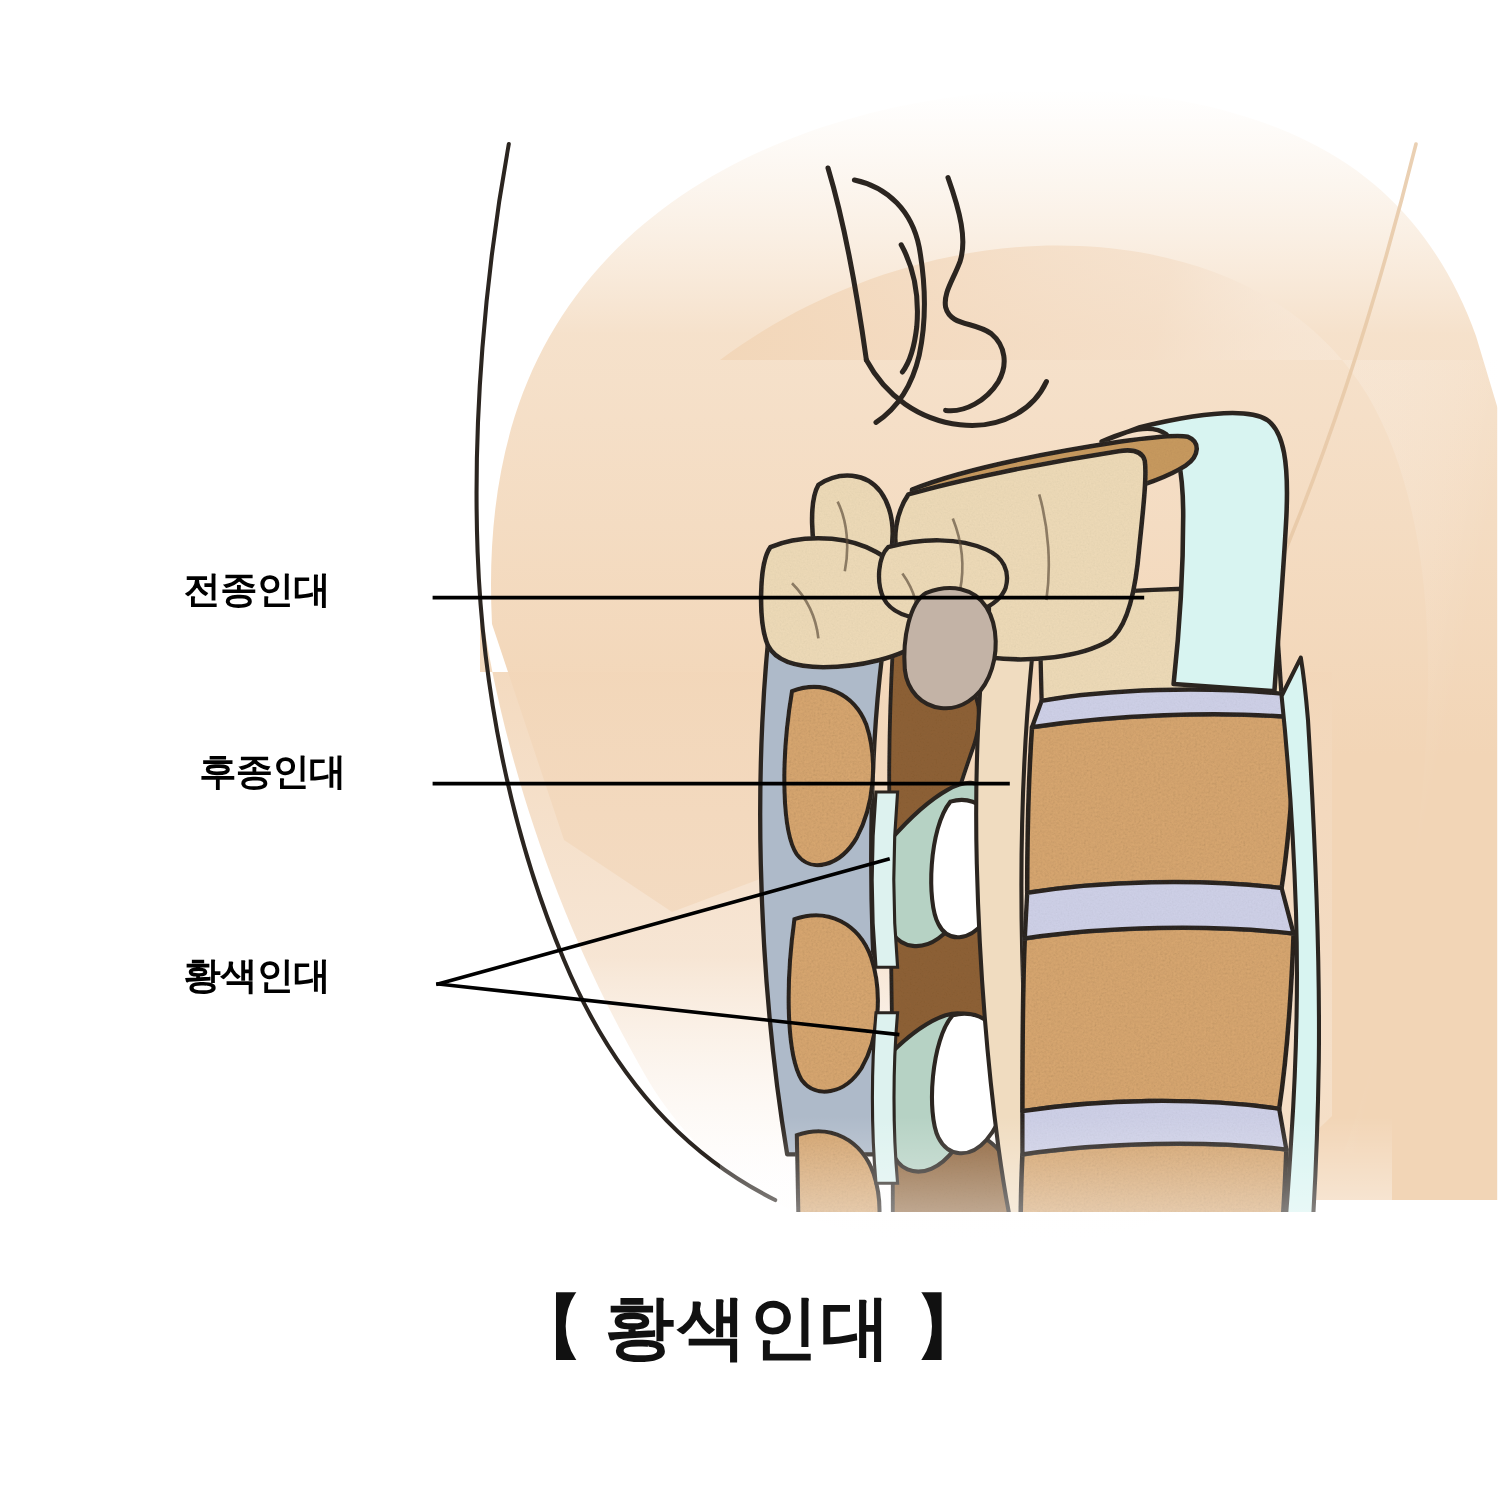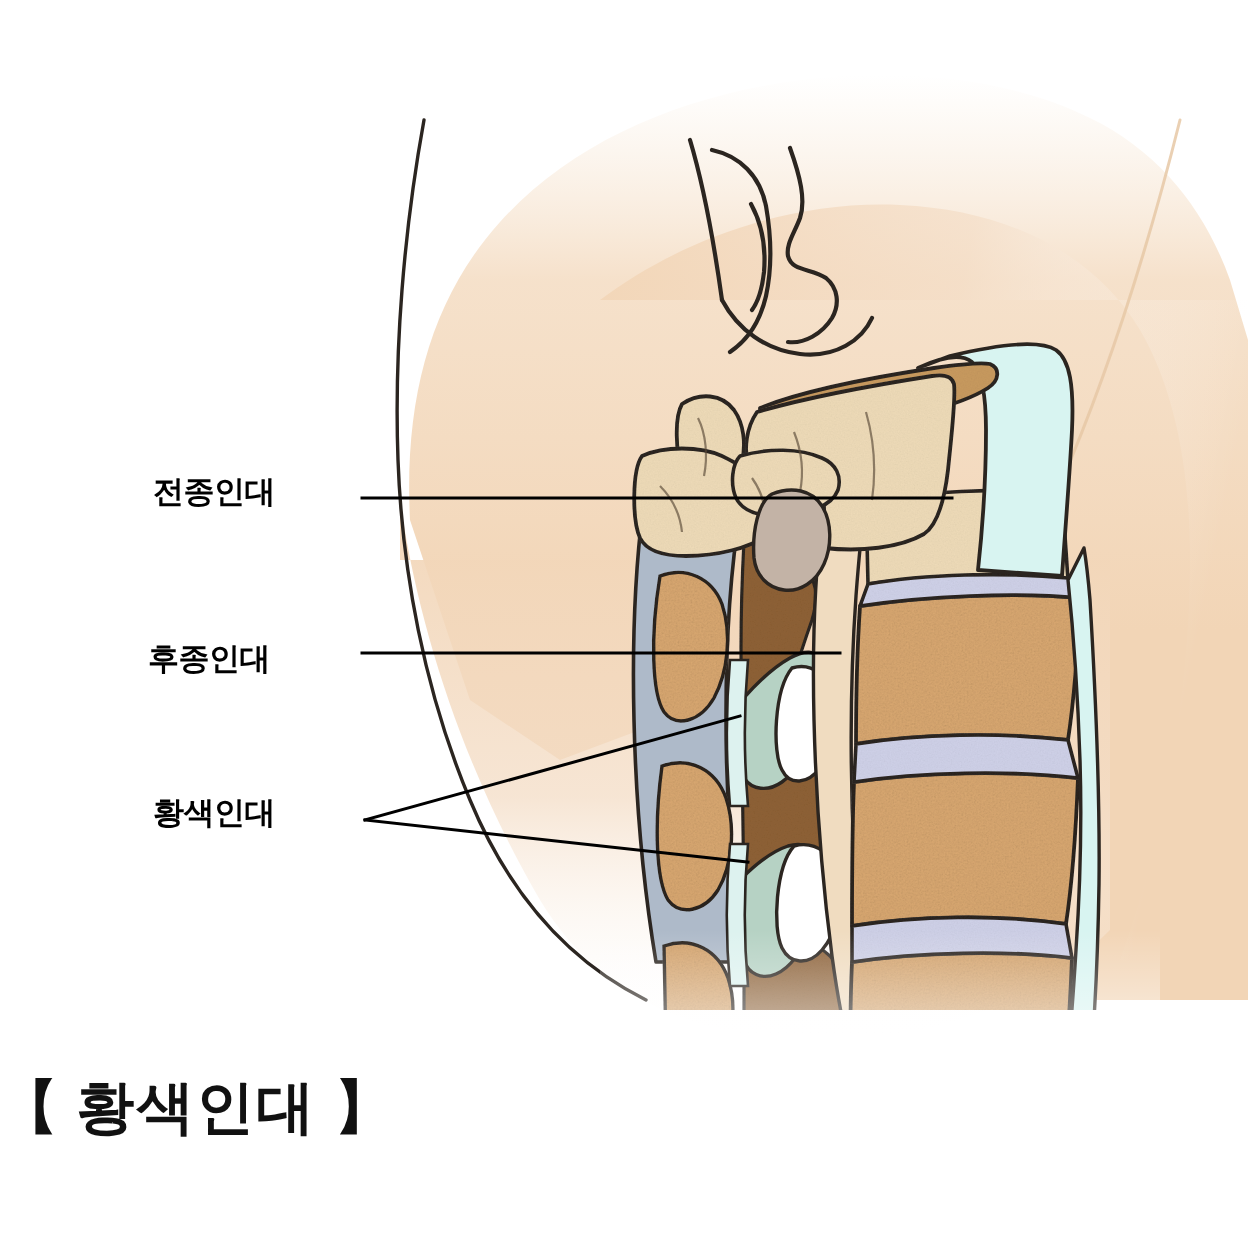--- a/index.html
+++ b/index.html
@@ -37,29 +37,30 @@
     position: absolute;
     font-family: "Liberation Sans", "DejaVu Sans", sans-serif;
     font-weight: bold;
     font-size: 31px;
     line-height: 1;
     color: #000000;
     letter-spacing: -0.5px;
     white-space: nowrap;
   }
   #label-anterior  { left: 153px; top: 476px; }
-  #label-posterior { left: 148px; top: 627px; margin-top: 16px; }
+  #label-posterior { left: 166px; top: 627px; }
   #label-flavum    { left: 153px; top: 797px; }
 
   
   #caption {
     position: absolute;
     left: 0;
     top: 1078px;
     width: 1248px;
+    text-align: center;
     font-family: "Liberation Sans", "DejaVu Sans", sans-serif;
     font-weight: bold;
     font-size: 58px;
     line-height: 1;
     color: #111111;
     letter-spacing: 2px;
     white-space: nowrap;
   }
   #caption .bracket { letter-spacing: 0; }
 </style>

